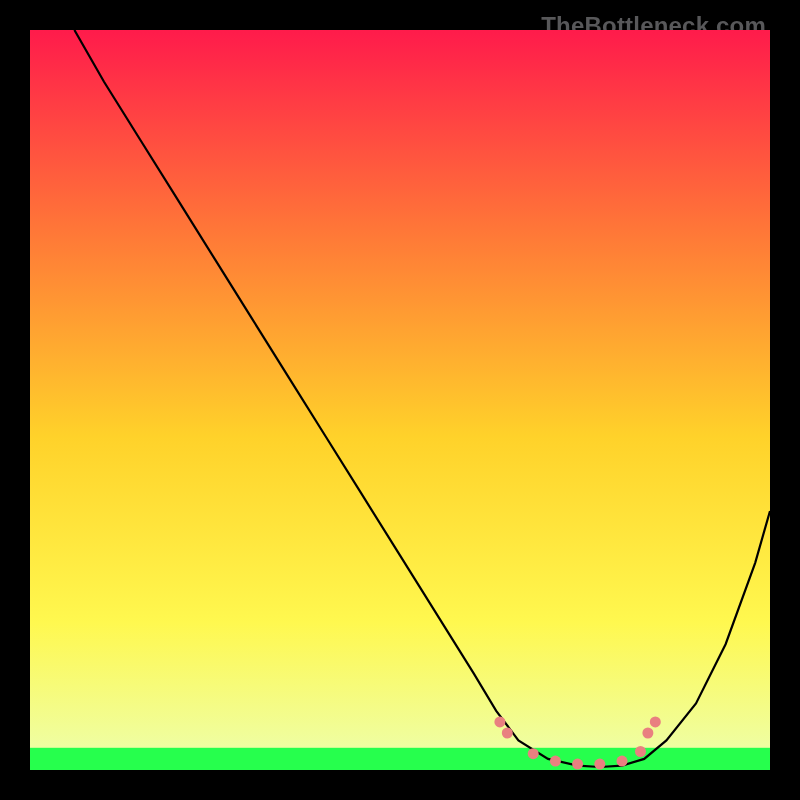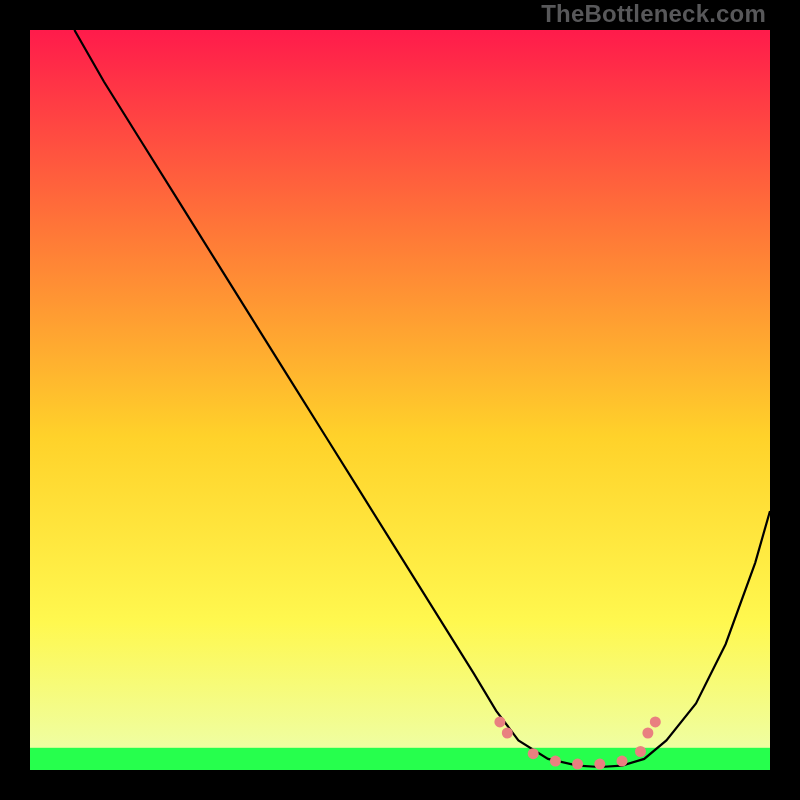--- a/index.html
+++ b/index.html
@@ -13,21 +13,21 @@
   .frame {
     position: absolute;
     left: 30px;
     top: 30px;
     width: 740px;
     height: 740px;
     background: #000;
   }
   .watermark {
     position: absolute;
-    top: 0;
+    top: 12px;
     right: 34px;
     font-family: Arial, Helvetica, sans-serif;
     font-size: 24px;
     font-weight: 600;
     color: #58585a;
     letter-spacing: 0.2px;
   }
   svg {
     display: block;
   }

